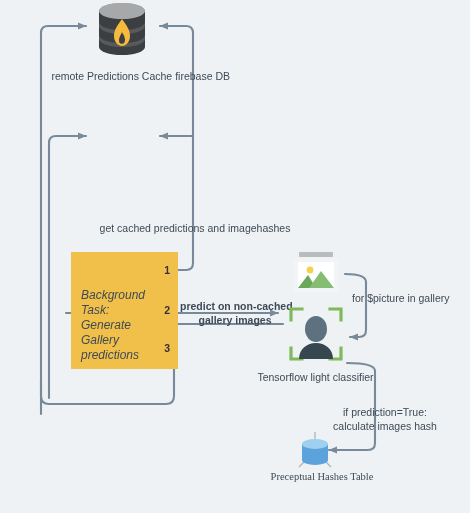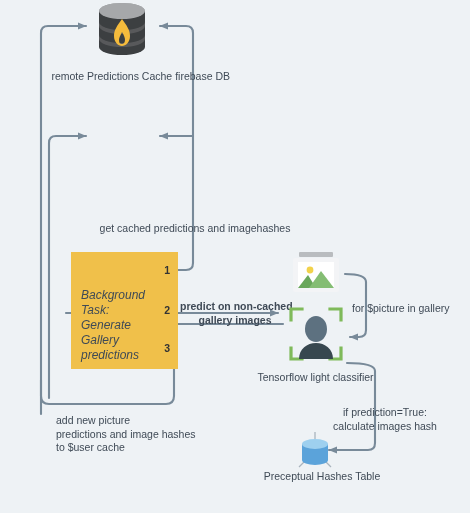--- a/index.html
+++ b/index.html
@@ -73,32 +73,32 @@
   }
   #node-task .s1 { top: 12px; }
   #node-task .s2 { top: 52px; }
   #node-task .s3 { top: 90px; }
 
   
   #lbl-predict { left: 180px; top: 300px; width: 110px; font-weight: bold; }
 
   
   #node-gallery { position: absolute; left: 291px; top: 251px; width: 50px; height: 44px; }
-  #lbl-forpicture { left: 352px; top: 302px; width: 118px; }
+  #lbl-forpicture { left: 352px; top: 292px; width: 118px; }
 
   
   #node-classifier { position: absolute; left: 289px; top: 307px; width: 54px; height: 54px; }
   #lbl-classifier { left: 243px; top: 371px; width: 145px; }
 
   
   #lbl-ifpred { left: 320px; top: 406px; width: 130px; }
 
   
   #node-hashes { position: absolute; left: 293px; top: 431px; width: 44px; height: 40px; }
-  #lbl-hashes { left: 248px; top: 470px; width: 148px; }
+  #lbl-hashes { left: 248px; top: 470px; width: 148px; font-family: Liberation Serif, serif; }
 
   
   #lbl-addnew { left: 56px; top: 414px; width: 170px; }
 </style>
 </head>
 <body>
 
 <div id="canvas">
 
   <svg class="layer" viewBox="0 0 470 513">
@@ -193,17 +193,14 @@
         <path d="M22,1 L22,12"></path>
         <path d="M6,36 L13,29"></path>
         <path d="M38,36 L31,29"></path>
       </g>
       <path d="M9,13 L9,29 A13,5 0 0 0 35,29 L35,13 Z" fill="#5ba3da"></path>
       <ellipse cx="22" cy="13" rx="13" ry="5" fill="#9ed0ef"></ellipse>
     </svg>
   </div>
   <div class="lbl ctr" id="lbl-hashes">Preceptual Hashes Table</div>
 
-  <div class="lbl" id="lbl-addnew">add new picture
-predictions and image hashes
-to $user cache</div>
 
 </div>
 
 </body></html>

